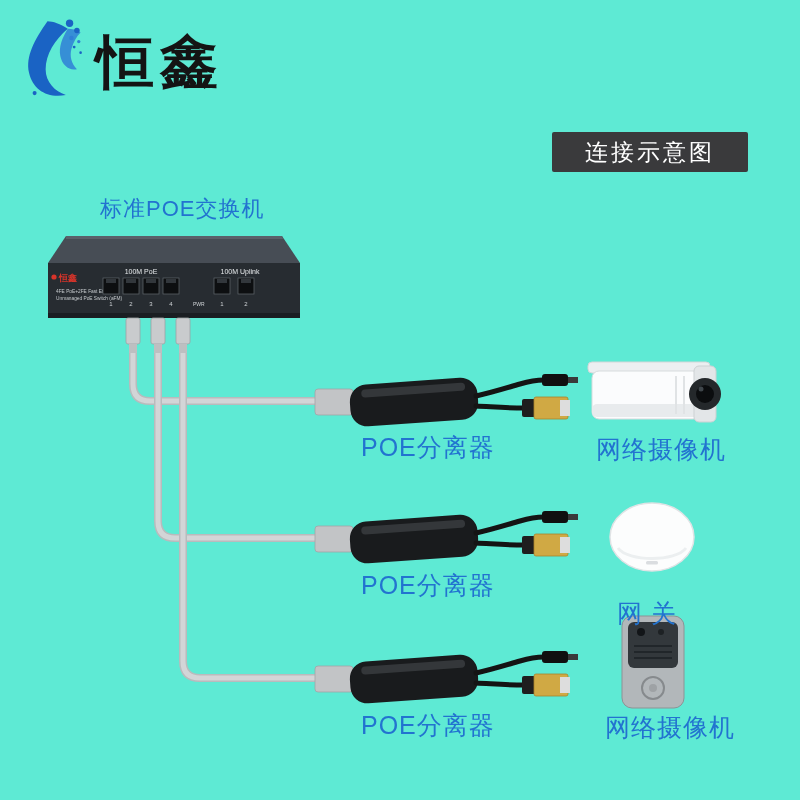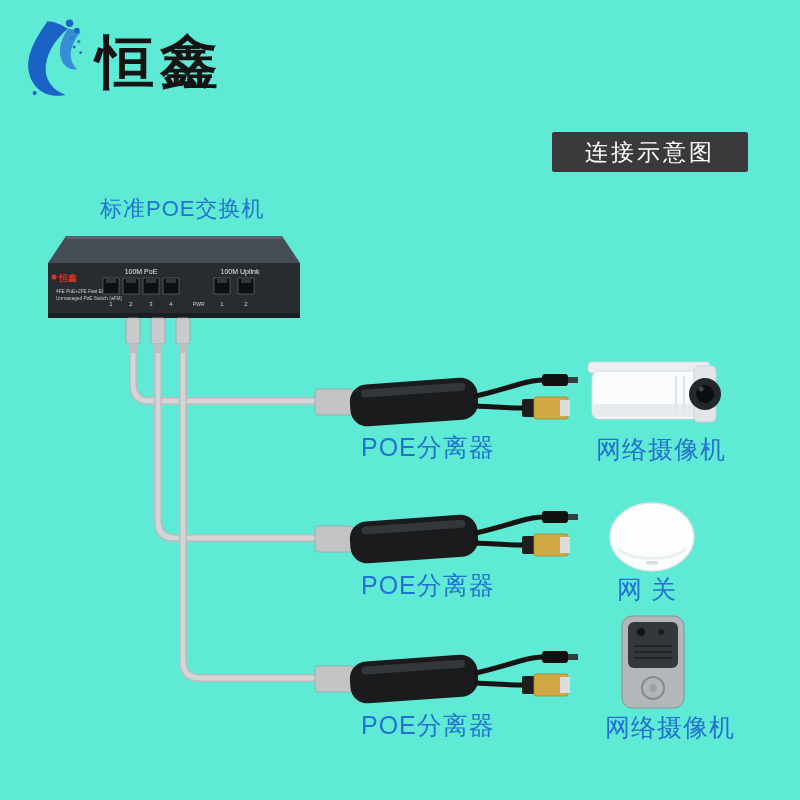--- a/index.html
+++ b/index.html
@@ -10,21 +10,21 @@
   .logo-text{font-size:58px;font-weight:700;color:#141414;letter-spacing:6px;line-height:1;}
   .badge{position:absolute;left:552px;top:132px;width:196px;height:40px;background:#3a3a3c;
          border-radius:2px;color:#ffffff;font-size:23px;display:flex;align-items:center;
          justify-content:center;letter-spacing:3px;}
   .blue-label{position:absolute;color:#2273d0;font-size:25px;letter-spacing:1px;white-space:nowrap;}
   .switch-label{left:100px;top:194px;font-size:22px;}
   .lbl-s1{left:361px;top:431px;}
   .lbl-s2{left:361px;top:569px;}
   .lbl-s3{left:361px;top:709px;}
   .lbl-d1{left:596px;top:433px;}
-  .lbl-d2{left:617px;top:573px;}
+  .lbl-d2{left:617px;top:597px;}
   .lbl-d3{left:605px;top:711px;}
   svg text{font-family:"Liberation Sans", sans-serif;}
 </style>
 </head>
 <body>
 
 <div class="page">
 
   <div class="logo">
     <span>

